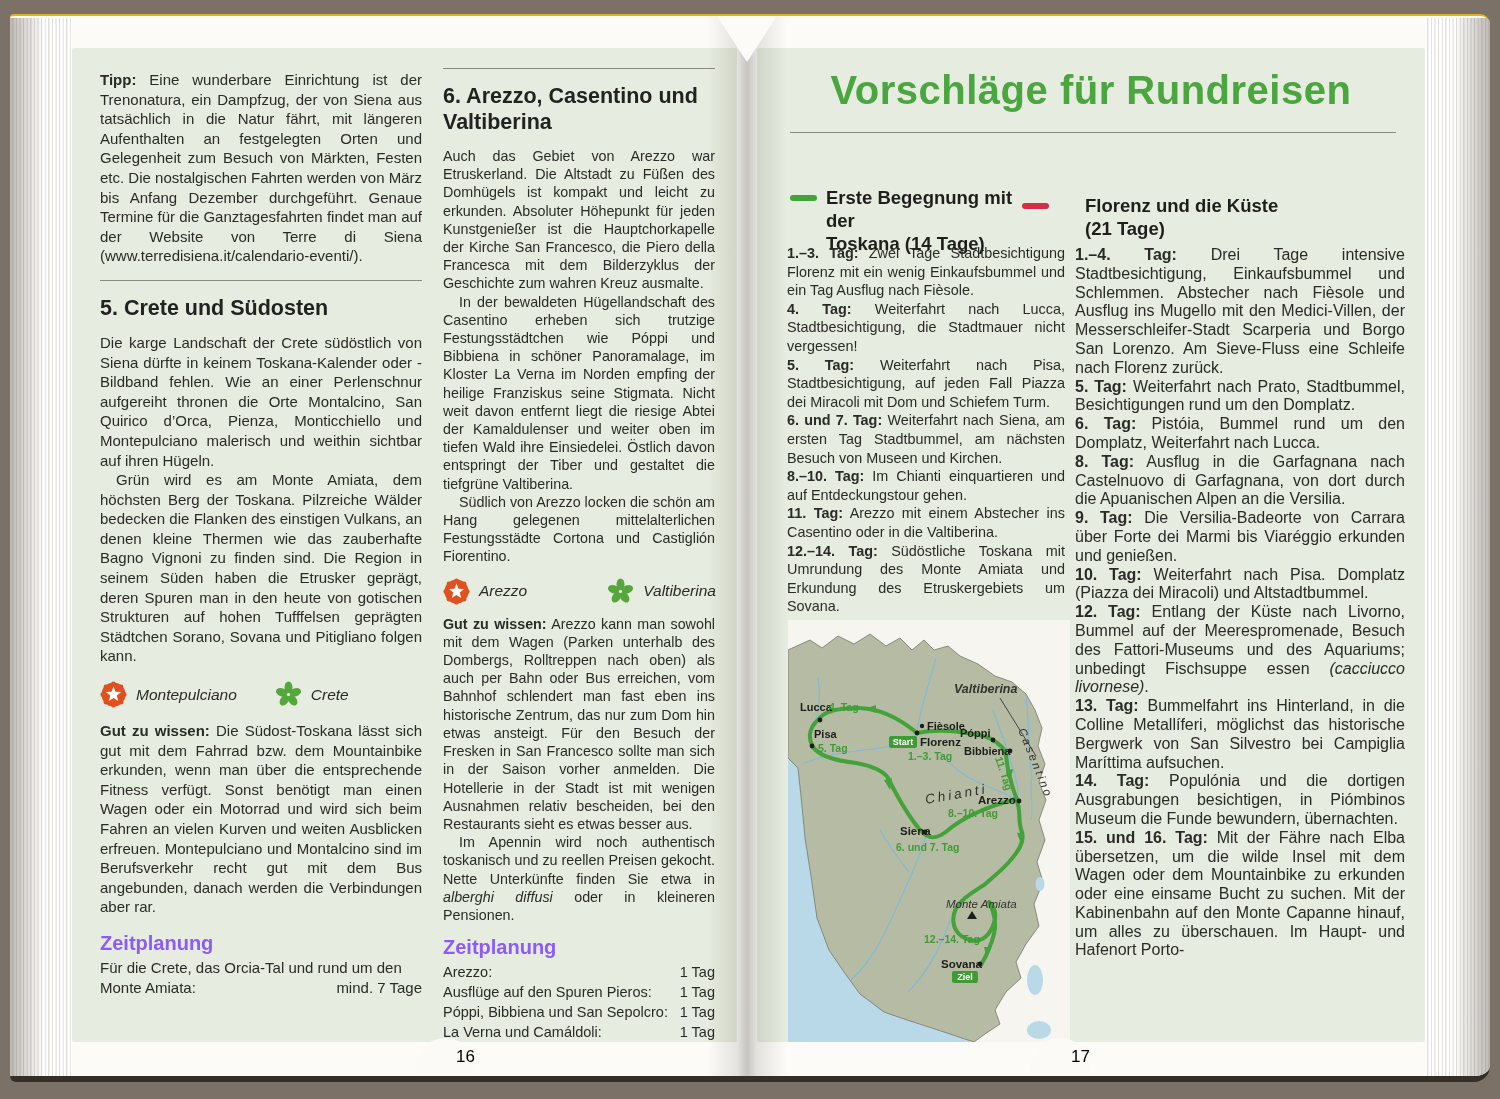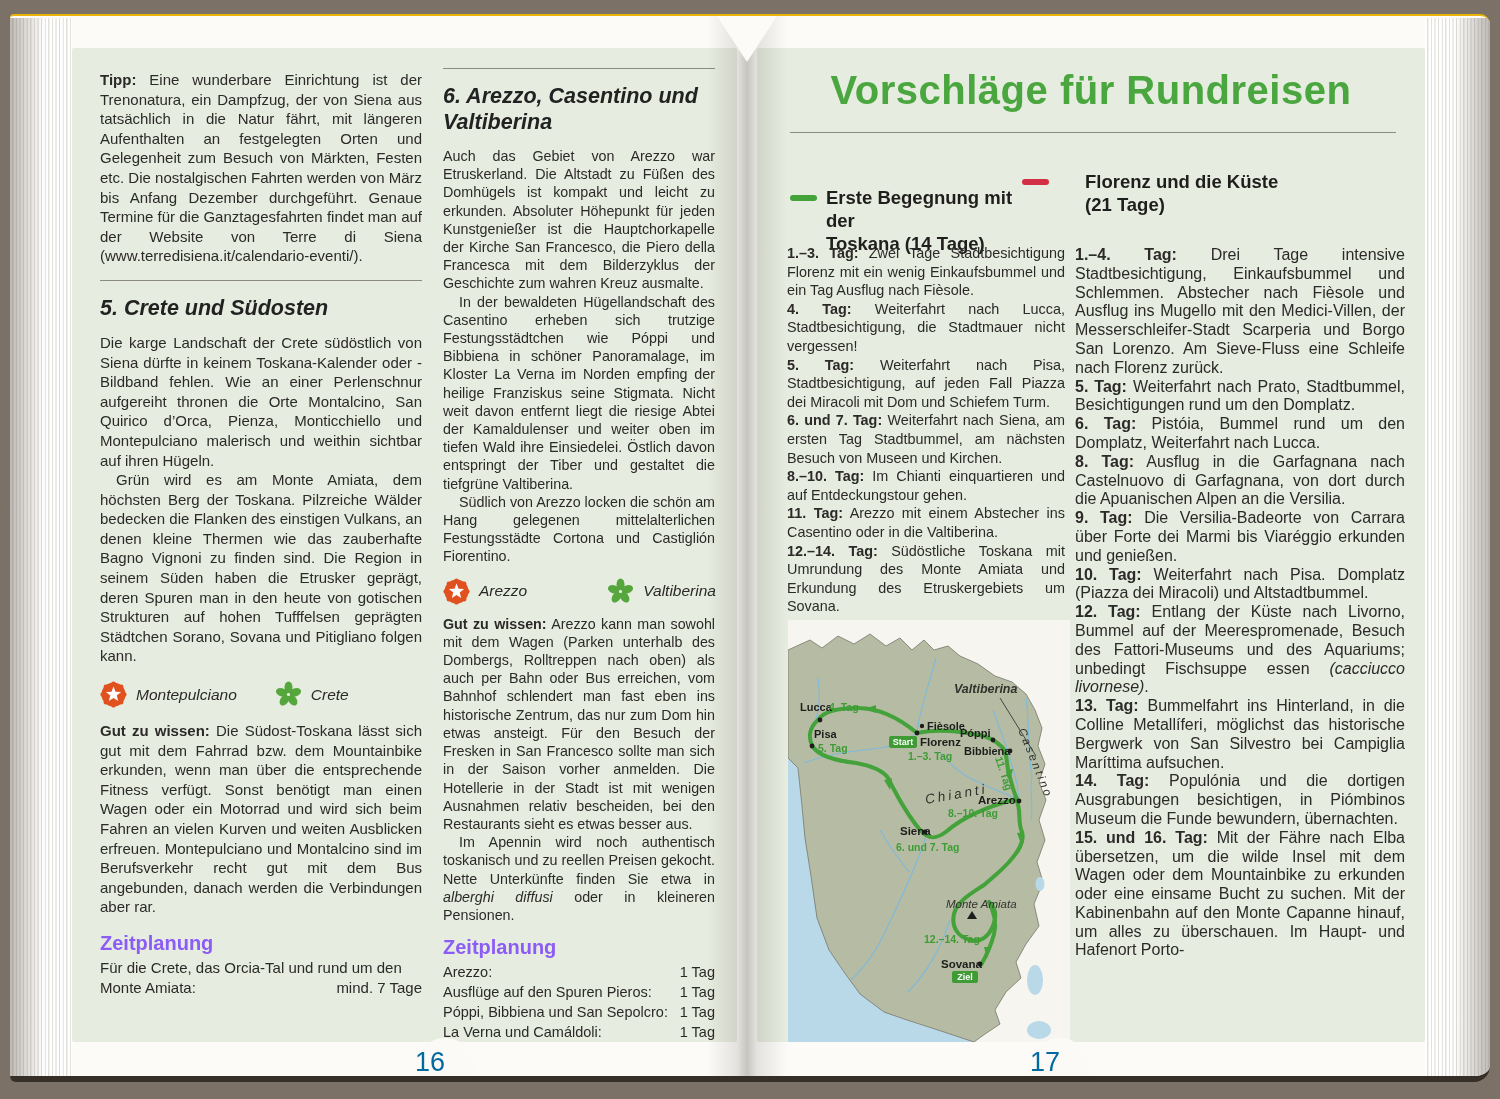--- a/index.html
+++ b/index.html
@@ -34,52 +34,52 @@
   .stack-right::after{content:"";position:absolute;inset:0;
     background:linear-gradient(270deg,rgba(110,100,90,.45),rgba(255,255,255,0) 55%);}
   .page{position:absolute;top:32px;height:994px;background:var(--page-green);border-radius:2px;}
   .page-left{left:62px;width:665px;}
   .page-right{left:747px;width:668px;}
   .spine{position:absolute;left:697px;top:0;width:80px;height:100%;z-index:5;pointer-events:none;
     background:linear-gradient(90deg,rgba(60,55,45,0) 0%,rgba(60,55,45,.13) 38%,rgba(60,55,45,.28) 50%,rgba(60,55,45,.13) 62%,rgba(60,55,45,0) 100%);}
   .notch{position:absolute;left:707px;top:0;width:0;height:0;z-index:6;
     border-left:30px solid transparent;border-right:30px solid transparent;border-top:46px solid #fcfbf8;}
   .tab{position:absolute;width:60px;height:60px;border-radius:50%;background:#fbfaf6;z-index:4;
-    text-align:left;font-size:27px;color:#0369a1;}
+    text-align:right;font-size:17px;color:#000000;}
   .tab span{display:inline-block;margin-top:9px;}
   .tab-left{left:405px;top:1022px;}
   .tab-right{left:1020px;top:1022px;}
 
   
   .col{position:absolute;}
   .col1{left:28px;top:22px;width:322px;}
   .col2{left:371px;top:20px;width:272px;}
   p.body{font-size:15px;line-height:19.6px;text-align:justify;margin:0;}
   .col2 p.body{font-size:14.3px;line-height:18.2px;}
   .tip{margin-bottom:14px;}
   hr.rule{border:0;border-top:1.5px solid #8b8b83;margin:14px 0 0;}
-  .col h2{font-size:21.5px;line-height:26px;margin:14px 0 12px;color:#222;font-style:italic;}
+  .col h2{font-size:21.5px;line-height:26px;margin:14px 0 12px;color:#222;}
   .indent{text-indent:16px;}
   .badges{display:flex;align-items:center;gap:38px;margin:15px 0 13px;}
   .col2 .badges{gap:80px;margin:12px 0 10px;}
   .badge{display:flex;align-items:center;gap:9px;}
   .badge i{font-size:15.5px;font-style:italic;}
   .col h3{font-size:20px;margin:15px 0 3px;color:#8b5cf6;}
   .col2 h3{margin-top:12px;}
   .plan-intro{text-align:left !important;}
   .plan-row{display:flex;justify-content:space-between;font-size:15px;line-height:20.5px;}
   .col2 .plan-row{font-size:14.5px;line-height:20px;}
 
   
   .rp-title{position:absolute;left:0;top:20px;width:100%;margin:0;text-align:center;
     font-size:40px;font-weight:bold;letter-spacing:.5px;color:var(--accent-green);}
   .title-rule{position:absolute;left:33px;width:606px;top:84px;border:0;border-top:1.5px solid #8b8b83;margin:0;}
   .tour-head{position:absolute;display:flex;gap:9px;}
   .t1-head{left:33px;top:138px;width:250px;}
-  .t2-head{left:265px;top:122px;width:370px;gap:36px;}
+  .t2-head{left:265px;top:146px;width:370px;gap:36px;}
   .dash{flex:0 0 auto;width:27px;height:6px;border-radius:3px;margin-top:9px;}
   .dash-green{background:var(--route-green);}
   .dash-red{background:var(--tour-red);}
   .tour-title{font-size:18.5px;line-height:23px;font-weight:bold;color:#1f1e1c;}
   .tour-title span{display:block;}
   .days{position:absolute;}
   .t1-days{left:30px;top:196px;width:278px;}
   .t2-days{left:318px;top:198px;width:330px;}
   p.day{font-size:16px;line-height:18.8px;text-align:justify;margin:0;}
   .t1-days p.day{font-size:14.4px;line-height:18.6px;}

